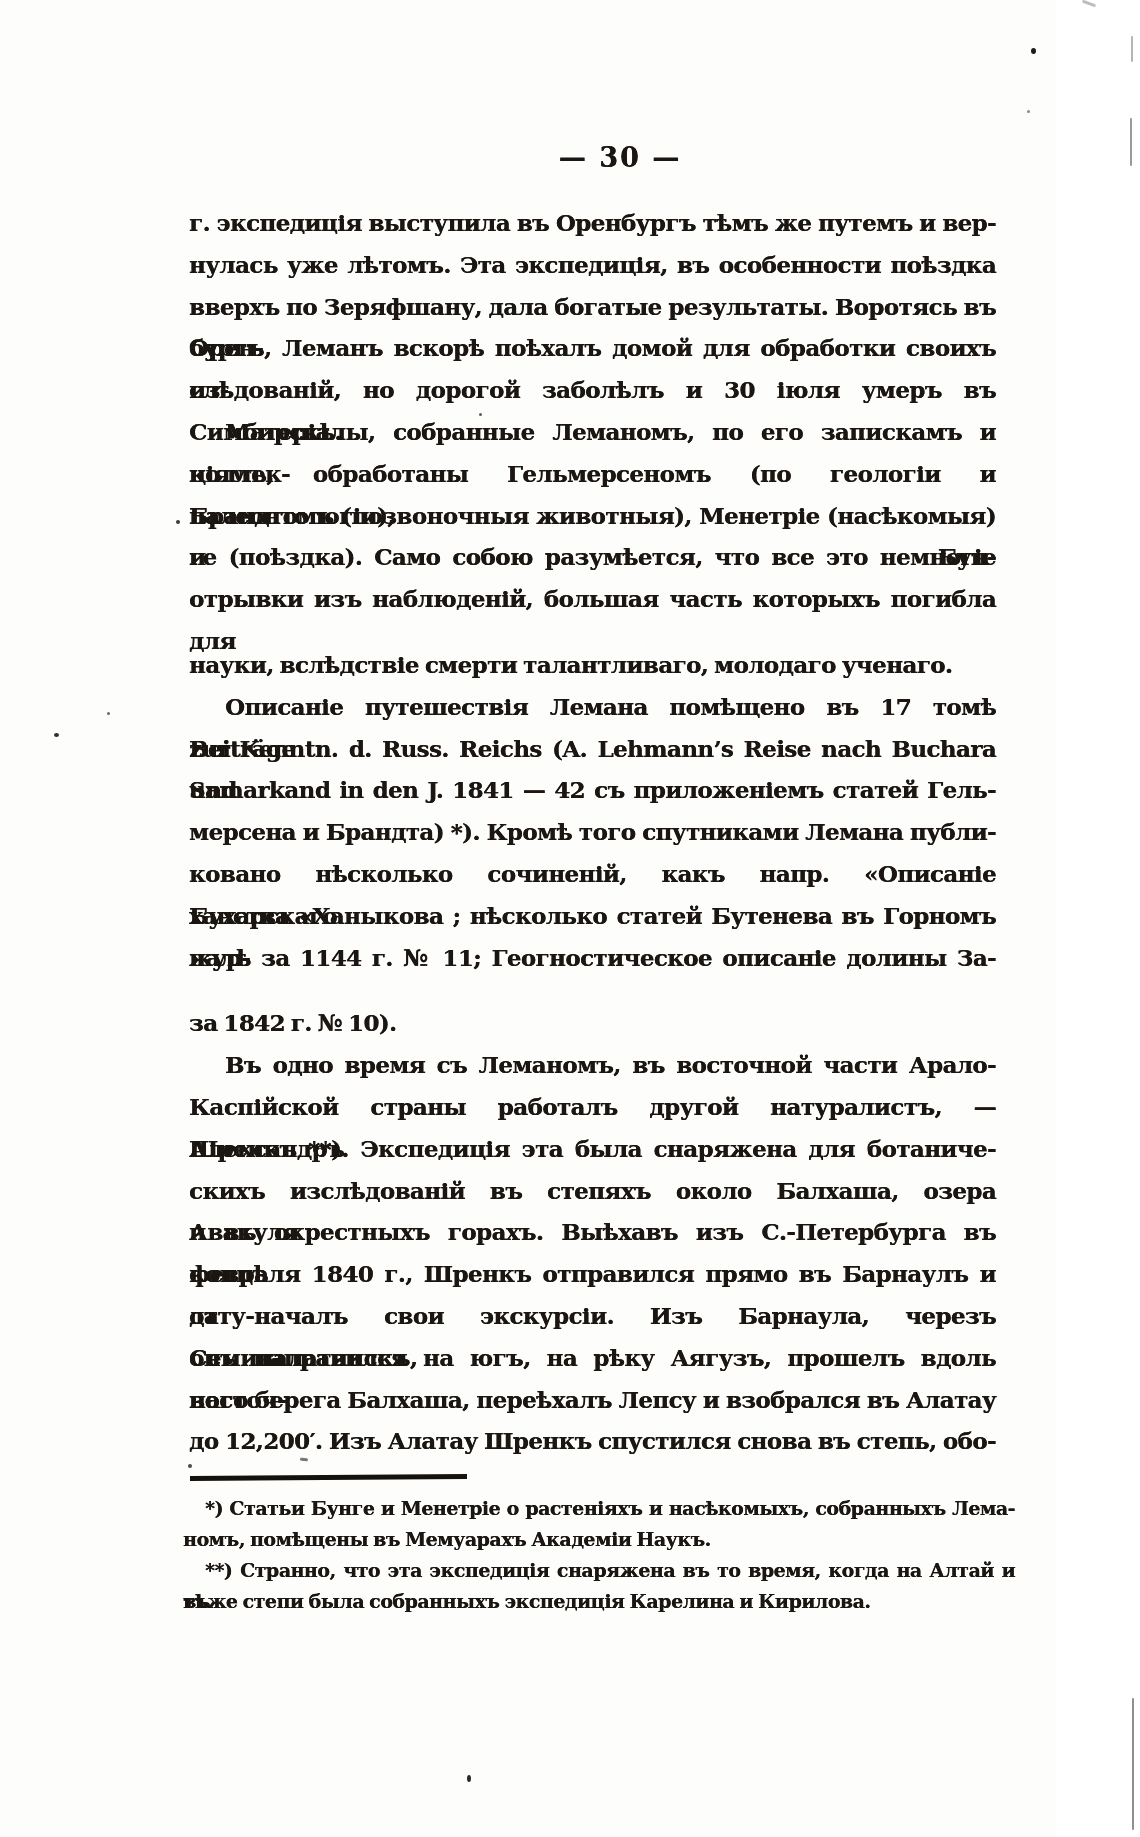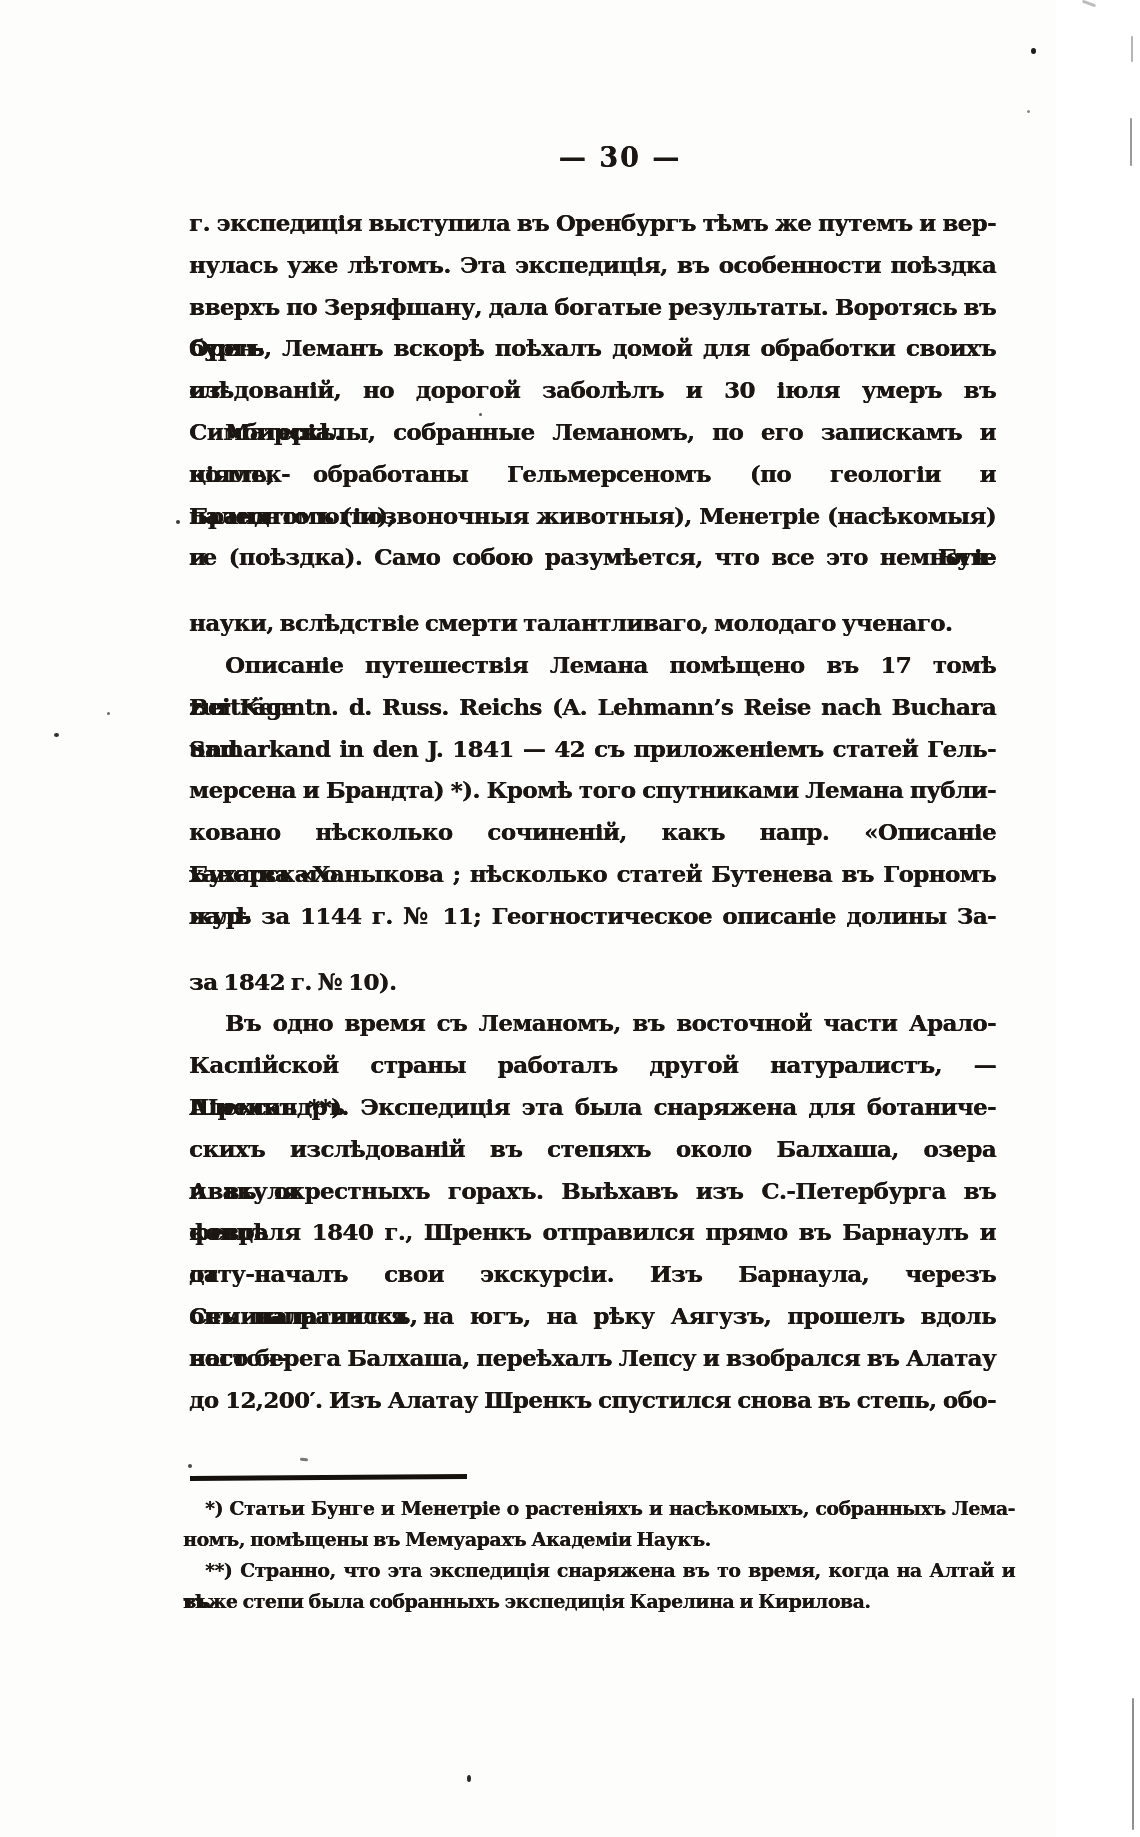--- a/index.html
+++ b/index.html
@@ -106,20 +106,21 @@
   <main class="body-text">
     <div class="ln j">г. экспедиція выступила въ Оренбургъ тѣмъ же путемъ и вер-</div>
     <div class="ln j">нулась уже лѣтомъ. Эта экспедиція, въ особенности поѣздка</div>
     <div class="ln j">вверхъ по Зеряфшану, дала богатые результаты. Воротясь въ Орен-</div>
     <div class="ln j">бургъ, Леманъ вскорѣ поѣхалъ домой для обработки своихъ из-</div>
     <div class="ln j">слѣдованій, но дорогой заболѣлъ и 30 іюля умеръ въ Симбирскѣ.</div>
     <div class="ln j ind">Матеріалы, собранные Леманомъ, по его запискамъ и коллек-</div>
     <div class="ln j">ціямъ, обработаны Гельмерсеномъ (по геологіи и палеонтологіи),</div>
     <div class="ln j">Брандтомъ (позвоночныя животныя), Менетріе (насѣкомыя) и Бун-</div>
     <div class="ln j">ге (поѣздка). Само собою разумѣется, что все это немногіе</div>
+    <div class="ln j">отрывки изъ наблюденій, большая часть которыхъ погибла для</div>
     <div class="ln lft">науки, вслѣдствіе смерти талантливаго, молодаго ученаго.</div>
     <div class="ln j ind">Описаніе путешествія Лемана помѣщено въ 17 томѣ Beiträge</div>
     <div class="ln j">zur Kenntn. d. Russ. Reichs (A. Lehmann’s Reise nach Buchara und</div>
     <div class="ln j">Samarkand in den J. 1841 — 42 съ приложеніемъ статей Гель-</div>
     <div class="ln j">мерсена и Брандта) *). Кромѣ того спутниками Лемана публи-</div>
     <div class="ln j">ковано нѣсколько сочиненій, какъ напр. «Описаніе Бухарскаго</div>
     <div class="ln j">ханства «Ханыкова ; нѣсколько статей Бутенева въ Горномъ жур-</div>
     <div class="ln j">налѣ за 1144 г. № 11; Геогностическое описаніе долины За-</div>
     <div class="ln lft">за 1842 г. № 10).</div>
     <div class="ln j ind">Въ одно время съ Леманомъ, въ восточной части Арало-</div>

